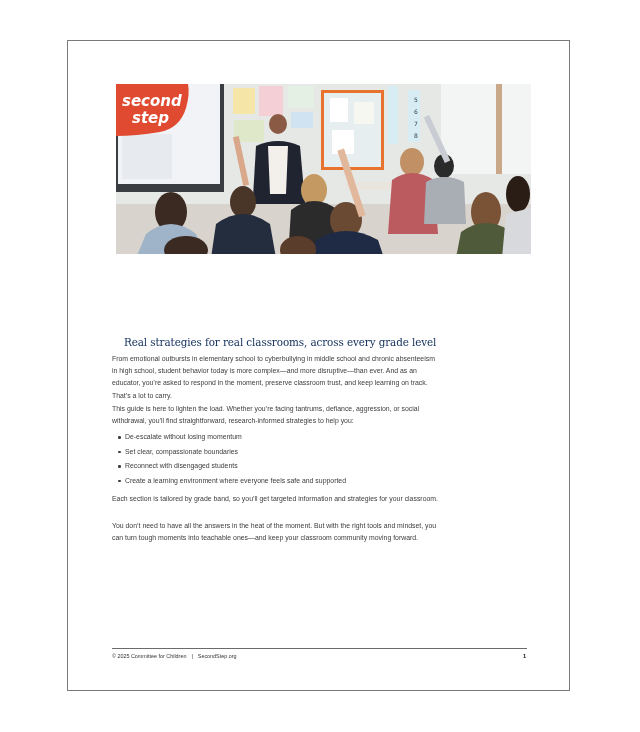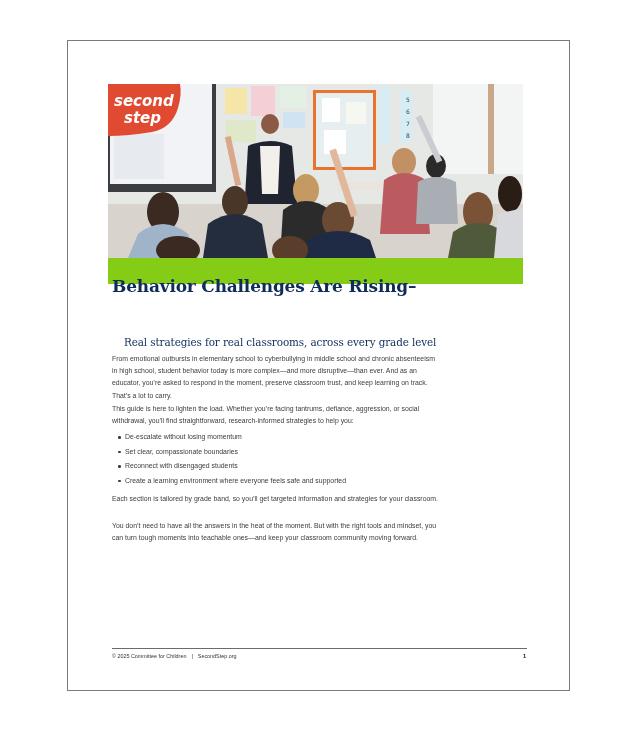--- a/index.html
+++ b/index.html
@@ -5,21 +5,21 @@
   html, body { margin: 0; padding: 0; }
   body {
     width: 640px; height: 732px; background: #ffffff; position: relative;
     font-family: "Liberation Sans", sans-serif; overflow: hidden;
   }
   .page {
     position: absolute; left: 67px; top: 40px; width: 503px; height: 651px;
     border: 1.5px solid #7a7a7a; background: #fff; box-sizing: border-box;
   }
   .hero {
-    position: absolute; left: 108px; top: 84px; width: 415px; height: 200px;
+    position: absolute; left: 116px; top: 84px; width: 415px; height: 170px;
     overflow: hidden; background: #84cc16;
   }
   .hero svg { display: block; }
   .title {
     position: absolute; left: 112px; top: 276px; width: 420px;
     font-family: "DejaVu Serif", serif; font-weight: bold; color: #0f2d5b;
     font-size: 17px; line-height: 21px; letter-spacing: -0.2px; margin: 0;
   }
   .subtitle {
     position: absolute; left: 124px; top: 336px; width: 420px;
@@ -120,21 +120,21 @@
     <ellipse cx="182" cy="166" rx="18" ry="14" fill="#5a3d2a"></ellipse>
     <ellipse cx="70" cy="166" rx="22" ry="14" fill="#3a2a22"></ellipse>
 
     <path d="M0 0 L72 0 Q74 10 70 24 Q64 44 44 48 Q20 52 0 52 Z" fill="#e04a30"></path>
     <text x="6" y="22" font-size="15" font-weight="bold" fill="#ffffff" font-family="DejaVu Sans, sans-serif" font-style="italic">second</text>
     <text x="16" y="39" font-size="15" font-weight="bold" fill="#ffffff" font-family="DejaVu Sans, sans-serif" font-style="italic">step</text>
   </svg>
 </div>
 
 <h1 class="title">
-  <span>Behavior Challenges Are Rising–</span><br>
+  <br>
 </h1>
 
 <h2 class="subtitle">Real strategies for real classrooms, across every grade level</h2>
 
 <p class="body-text" style="top:353px;">From emotional outbursts in elementary school to cyberbullying in middle school and chronic absenteeism in high school, student behavior today is more complex—and more disruptive—than ever. And as an educator, you’re asked to respond in the moment, preserve classroom trust, and keep learning on track. That’s a lot to carry.</p>
 <p class="body-text" style="top:403px;">This guide is here to lighten the load. Whether you’re facing tantrums, defiance, aggression, or social withdrawal, you’ll find straightforward, research-informed strategies to help you:</p>
 
 <ul class="bullets">
   <li>De-escalate without losing momentum</li>
   <li>Set clear, compassionate boundaries</li>

